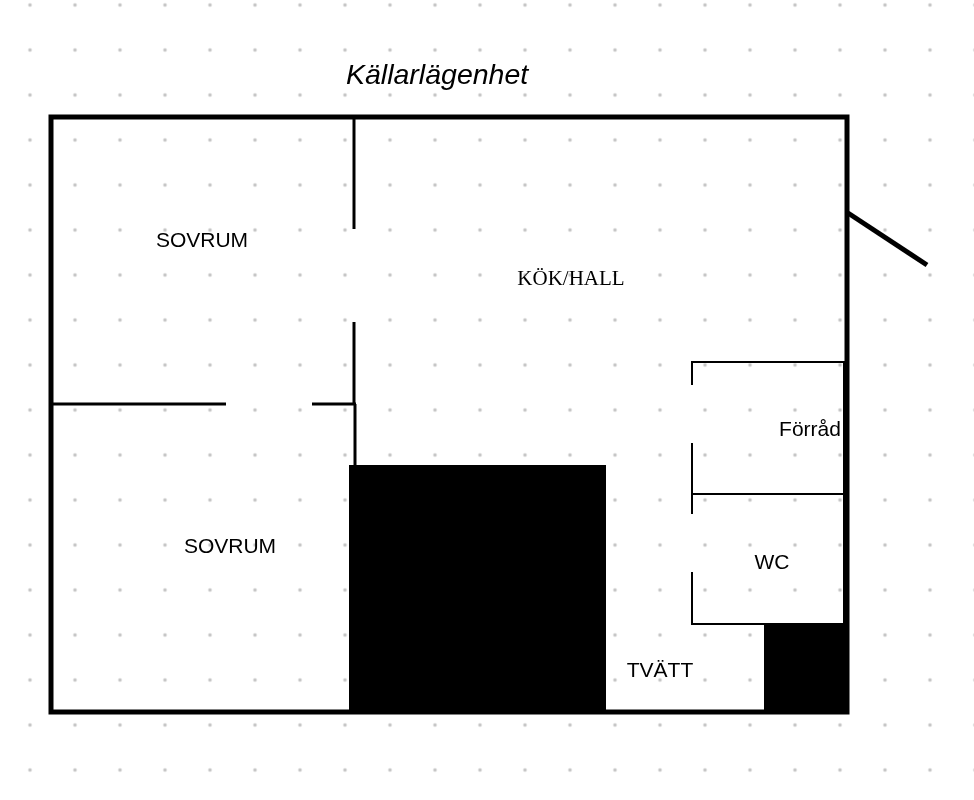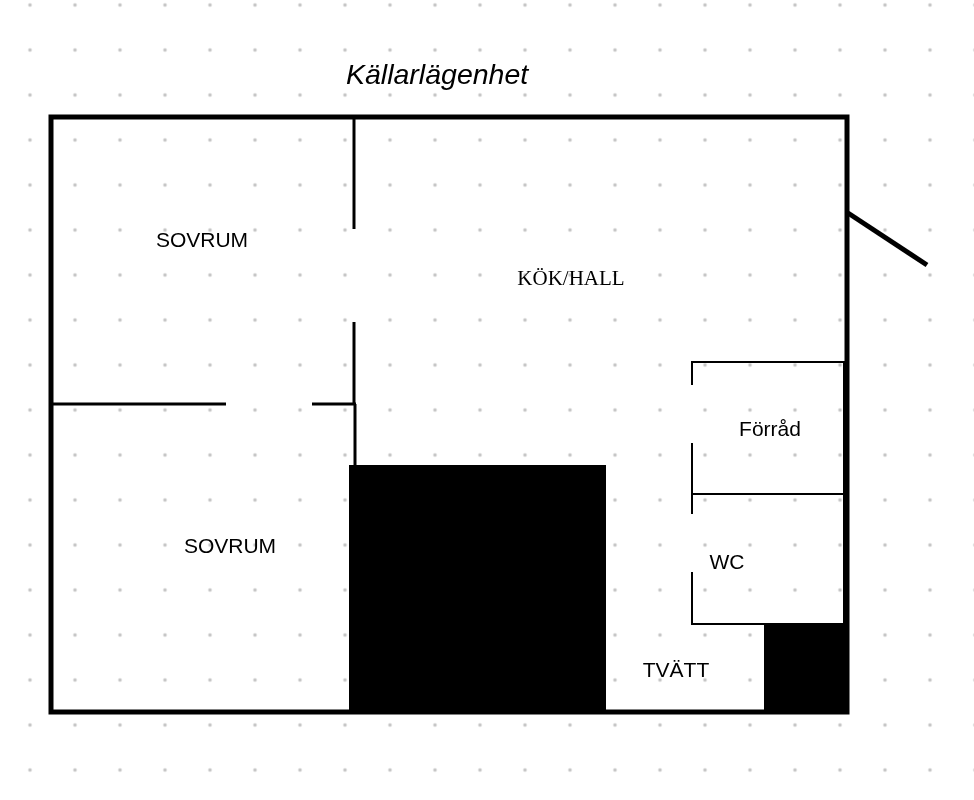--- a/index.html
+++ b/index.html
@@ -76,16 +76,16 @@
   <line x1="692" y1="443" x2="692" y2="514" stroke="#000" stroke-width="2"></line>
 
   <line x1="692" y1="572" x2="692" y2="625" stroke="#000" stroke-width="2"></line>
   <line x1="691" y1="624" x2="845" y2="624" stroke="#000" stroke-width="2"></line>
 </svg>
 
 <div class="title-inner">Källarlägenhet</div>
 
 <div class="label" style="left:202px; top:240px;">SOVRUM</div>
 <div class="label" style="left:571px; top:278px;font-family:Liberation Serif, serif;">KÖK/HALL</div>
-<div class="label" style="left:770px; top:429px;">Förråd</div>
+<div class="label" style="left:810px; top:429px;">Förråd</div>
 <div class="label" style="left:230px; top:546px;">SOVRUM</div>
-<div class="label" style="left:727px; top:562px;">WC</div>
-<div class="label" style="left:676px; top:670px;">TVÄTT</div>
+<div class="label" style="left:772px; top:562px;">WC</div>
+<div class="label" style="left:660px; top:670px;">TVÄTT</div>
 
 </body></html>

